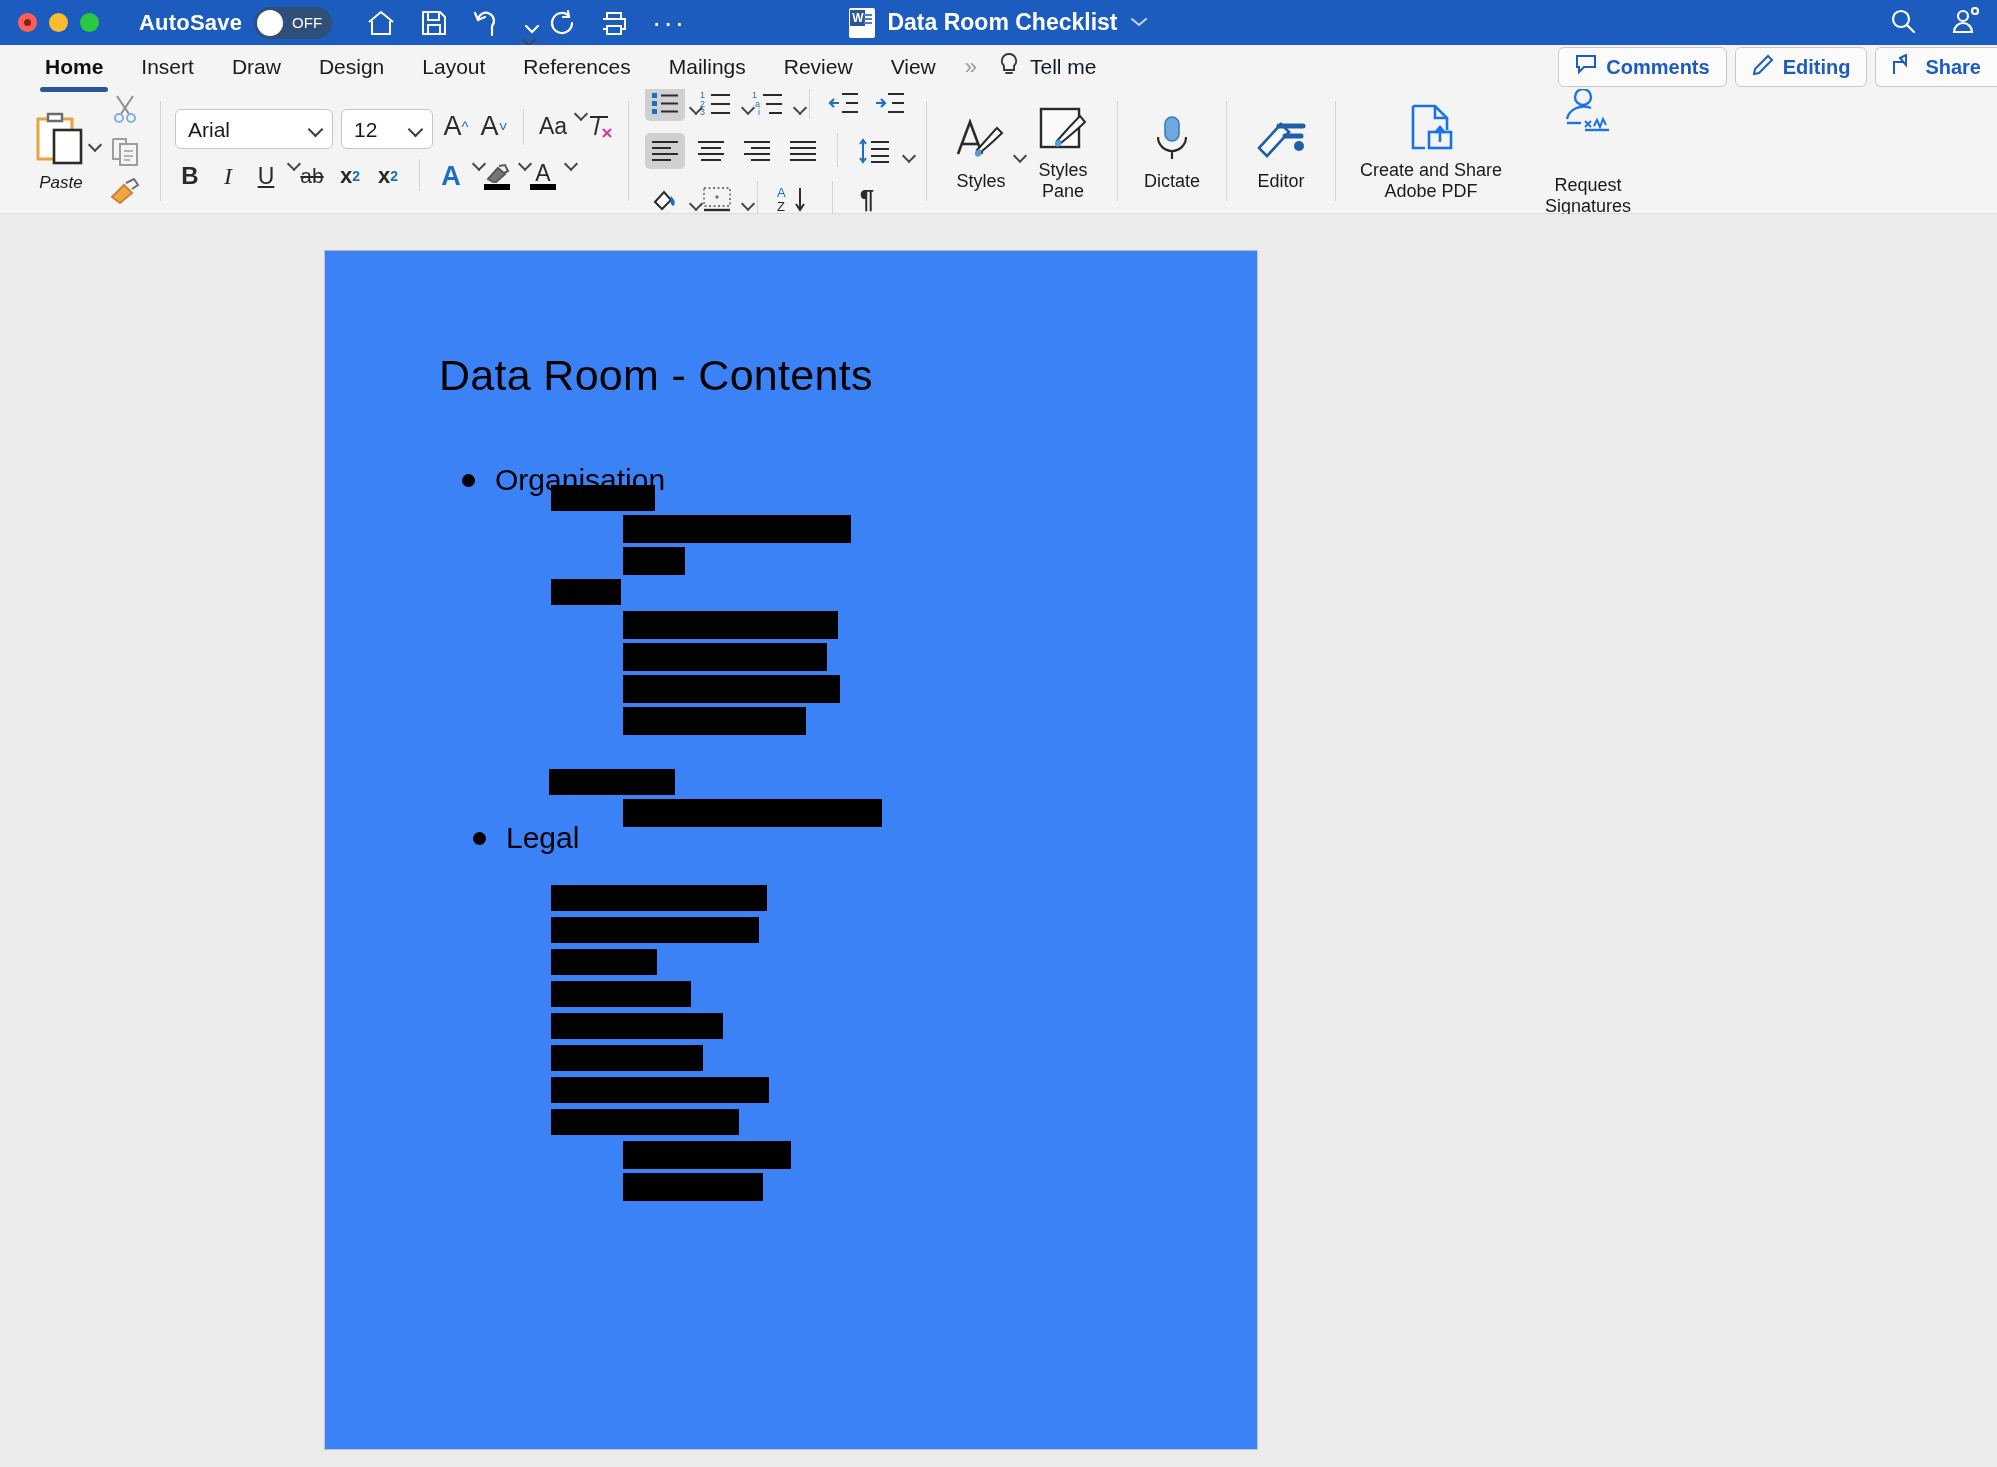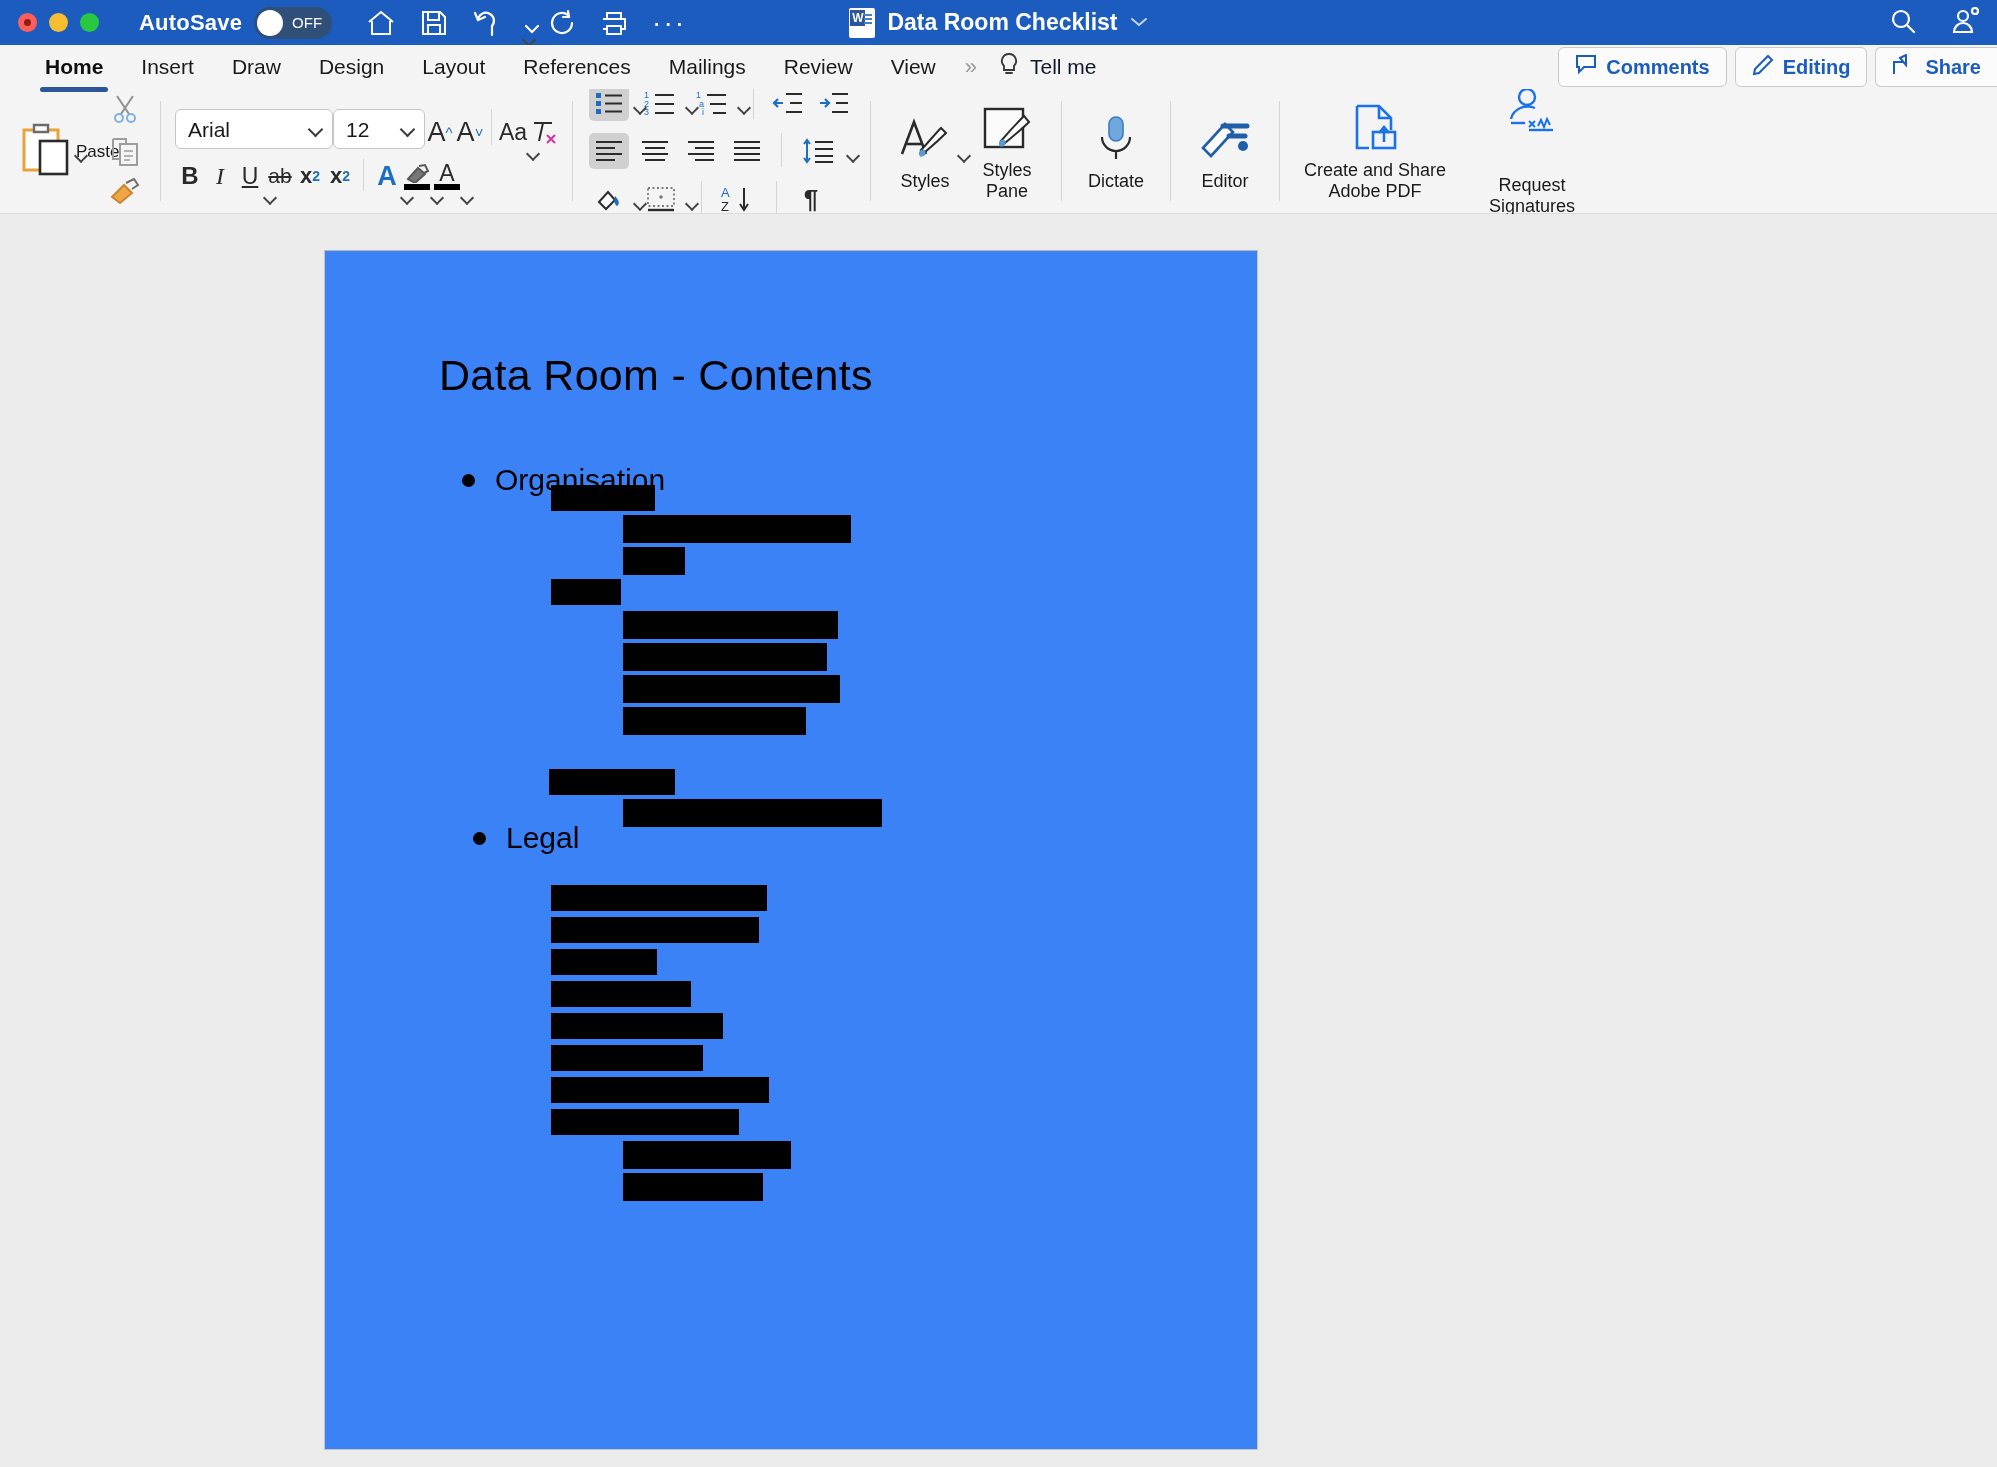--- a/index.html
+++ b/index.html
@@ -94,28 +94,28 @@
   
   .ribbon {
     height: 125px; background:#f4f4f4;
     display:flex; align-items:stretch; border-bottom:1px solid #dcdcdc;
     padding-left: 8px;
   }
   .rgroup { display:flex; align-items:center; padding:0 10px; }
   .sep { width:1px; background:#d4d4d4; margin:12px 8px; align-self:stretch; }
 
   
-  .paste-col { display:flex; flex-direction:row; align-items:center; width:86px; }
+  .paste-col { display:flex; flex-direction:column; align-items:center; width:86px;font-style:italic; }
   .paste-row { display:flex; align-items:center; gap:4px; }
   .paste-label { font-size:17px; color:#1a1a1a; margin-top:2px; }
   .clip-col { display:flex; flex-direction:column; align-items:center; gap:6px; padding-left:4px;}
 
   
   .fontgroup { display:flex; flex-direction:column; justify-content:center; gap:10px; padding:0 6px;}
-  .fg-row { display:flex; align-items:flex-end; }
+  .fg-row { display:flex; align-items:flex-start; gap:8px; }
   select.fontbox, select.sizebox {
     -webkit-appearance:none; appearance:none;
     border:1px solid #c5c5c5; border-radius:6px; background:#fff;
     font-family:"Liberation Sans",sans-serif; font-size:21px; color:#1a1a1a;
     height:40px; padding:0 30px 0 12px;
   }
   select.fontbox { width:158px; }
   select.sizebox { width:92px; }
   .selwrap { position:relative; display:inline-block; }
   .selwrap::after {

